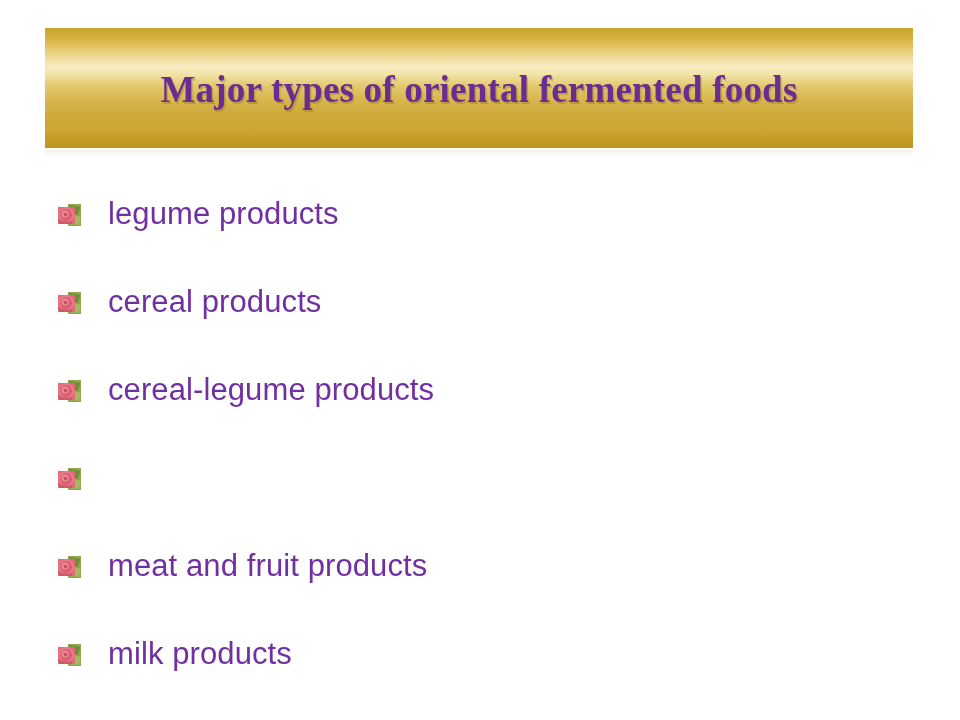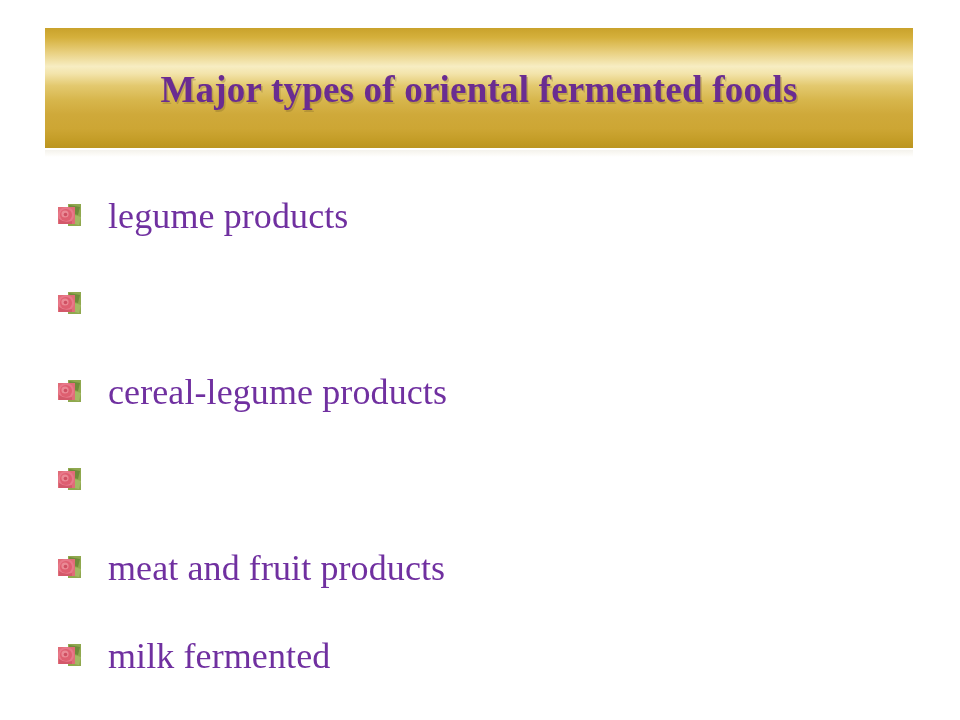--- a/index.html
+++ b/index.html
@@ -93,22 +93,22 @@
     margin-right: 26px;
     overflow: hidden;
   }
   .bullet-icon svg {
     display: block;
     width: 24px;
     height: 24px;
   }
 
   .item-label {
-    font-family: Liberation Serif, serif;
-    font-size: 36px;
+    font-family: Liberation Sans, sans-serif;
+    font-size: 31px;
     line-height: 1;
     color: #7030a0;
     white-space: nowrap;
     padding-top: 12px;
     letter-spacing: 0.1px;
   }
 </style>
 </head>
 <body>
 
@@ -145,20 +145,21 @@
           <path d="M11 2 L22 4 L20 12 L12 10 Z" fill="#6f8b3a"></path>
           <path d="M13 11 L23 14 L21 22 L12 20 Z" fill="#a3b963"></path>
           <rect x="0" y="4" width="17" height="17" fill="#e06c78"></rect>
           <ellipse cx="8" cy="12" rx="8" ry="8" fill="#e8798a"></ellipse>
           <ellipse cx="8" cy="12" rx="6" ry="6" fill="#de5f70"></ellipse>
           <ellipse cx="7" cy="11" rx="3.6" ry="3.6" fill="#ea8a95"></ellipse>
           <ellipse cx="7.5" cy="11.5" rx="1.8" ry="1.8" fill="#cf4f62"></ellipse>
           <path d="M1 16 Q6 20 14 18 L14 21 L1 21 Z" fill="#d3596a"></path>
         </svg>
       </span>
+      <span class="item-label">cereal products</span>
     </div>
 
     <div class="list-item">
       <span class="bullet-icon">
         <svg viewBox="0 0 24 24" xmlns="http://www.w3.org/2000/svg">
           <rect x="10" y="1" width="13" height="22" fill="#8fa84e"></rect>
           <path d="M11 2 L22 4 L20 12 L12 10 Z" fill="#6f8b3a"></path>
           <path d="M13 11 L23 14 L21 22 L12 20 Z" fill="#a3b963"></path>
           <rect x="0" y="4" width="17" height="17" fill="#e06c78"></rect>
           <ellipse cx="8" cy="12" rx="8" ry="8" fill="#e8798a"></ellipse>
@@ -211,17 +212,17 @@
           <path d="M11 2 L22 4 L20 12 L12 10 Z" fill="#6f8b3a"></path>
           <path d="M13 11 L23 14 L21 22 L12 20 Z" fill="#a3b963"></path>
           <rect x="0" y="4" width="17" height="17" fill="#e06c78"></rect>
           <ellipse cx="8" cy="12" rx="8" ry="8" fill="#e8798a"></ellipse>
           <ellipse cx="8" cy="12" rx="6" ry="6" fill="#de5f70"></ellipse>
           <ellipse cx="7" cy="11" rx="3.6" ry="3.6" fill="#ea8a95"></ellipse>
           <ellipse cx="7.5" cy="11.5" rx="1.8" ry="1.8" fill="#cf4f62"></ellipse>
           <path d="M1 16 Q6 20 14 18 L14 21 L1 21 Z" fill="#d3596a"></path>
         </svg>
       </span>
-      <span class="item-label">milk fermented</span>
+      <span class="item-label">milk products</span>
     </div>
 
   </div>
 </div>
 
 </body></html>

